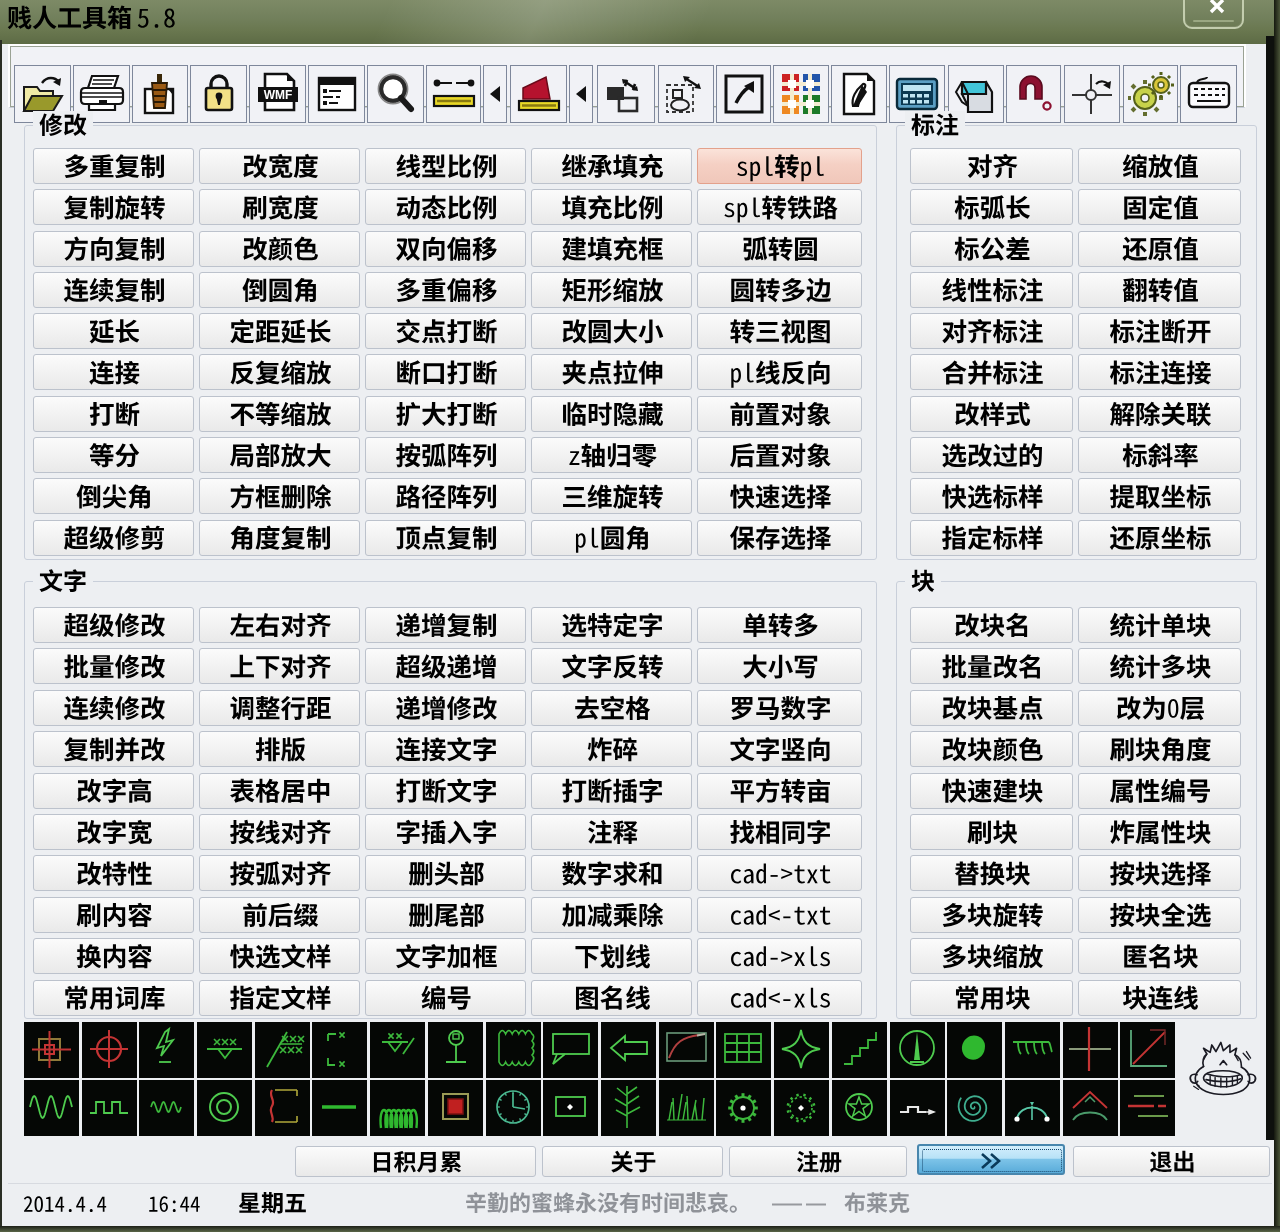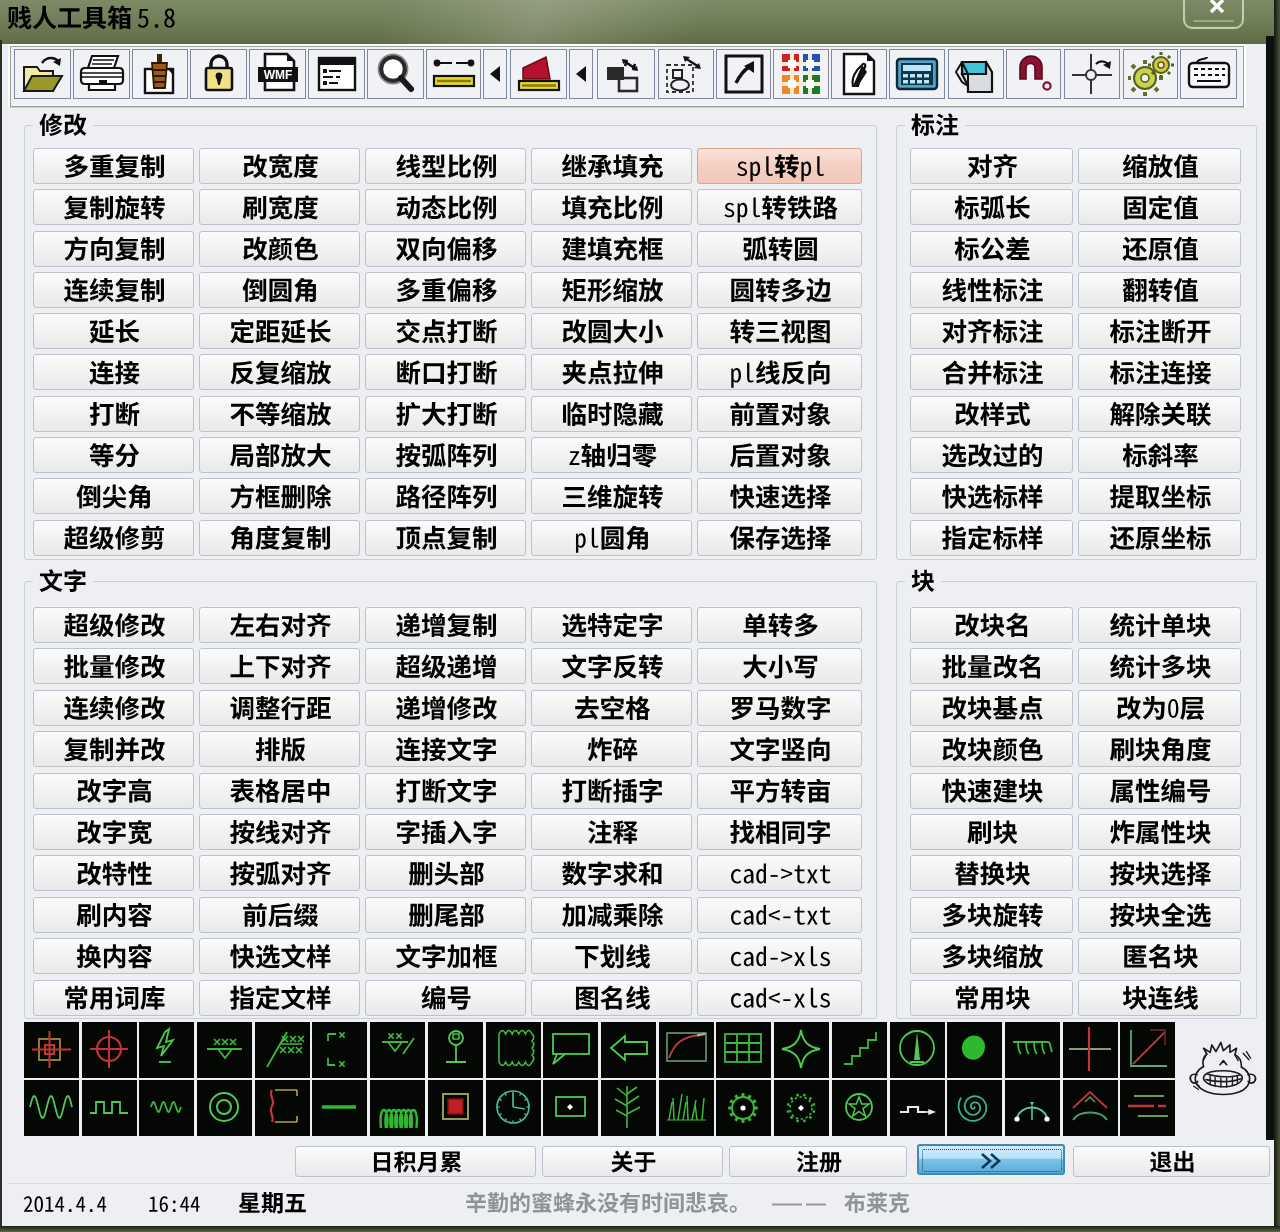--- a/index.html
+++ b/index.html
@@ -6,21 +6,21 @@
 #titlebar{position:absolute;left:0;top:0;width:1280px;height:44px;
  background:linear-gradient(180deg,#7d8a66 0%,#72805c 40%,#69774f 70%,#5d6b45 100%);}
 #titlebar:before{content:"";position:absolute;left:0;top:0;width:100%;height:100%;
  background:linear-gradient(115deg,rgba(255,255,255,0) 30%,rgba(255,255,255,.18) 42%,rgba(255,255,255,0) 55%);}
 #frame{position:absolute;left:0;top:40px;width:2px;height:1192px;background:#2a2e24;}
 #bandR{position:absolute;left:1266px;top:36px;width:8px;height:1104px;background:#0e100d;}
 #bandRT{position:absolute;left:1274px;top:0;width:6px;height:1232px;background:linear-gradient(90deg,#15180f,#4a5438);}
 #bandB{position:absolute;left:0;top:1226px;width:1280px;height:6px;background:linear-gradient(180deg,#1c1f17,#5a6648);}
 #toolwrap{position:absolute;left:8px;top:44px;width:1238px;height:64px;background:#f1f2f6;
  border:2px solid #fff;border-bottom:1px solid #c8cdd8;box-shadow:0 0 0 1px #9aa294 inset;}
-.tc{position:absolute;top:49px;height:50px;border:1px solid #7e879b;background:#f1f2f6;}
+.tc{position:absolute;top:65px;height:58px;border:1px solid #7e879b;background:#f1f2f6;}
 .tc svg{position:absolute;left:50%;top:50%;transform:translate(-50%,-50%)}
 #closebtn{position:absolute;left:1183px;top:-18px;width:61px;height:47px;border:2px solid #c3cdae;
  border-radius:9px;box-shadow:inset 0 0 0 1px #7a8663;}
 #closebtn:after{content:"";position:absolute;left:8px;right:8px;top:36px;height:2px;background:#9aa782;border-radius:2px;}
 svg.ovl{position:absolute;left:0;top:0;pointer-events:none}
 .cell{position:absolute;background:#050705;}
 </style></head><body>
 <div id="titlebar"></div>
 <div id="closebtn"></div>
 <div id="frame"></div>

